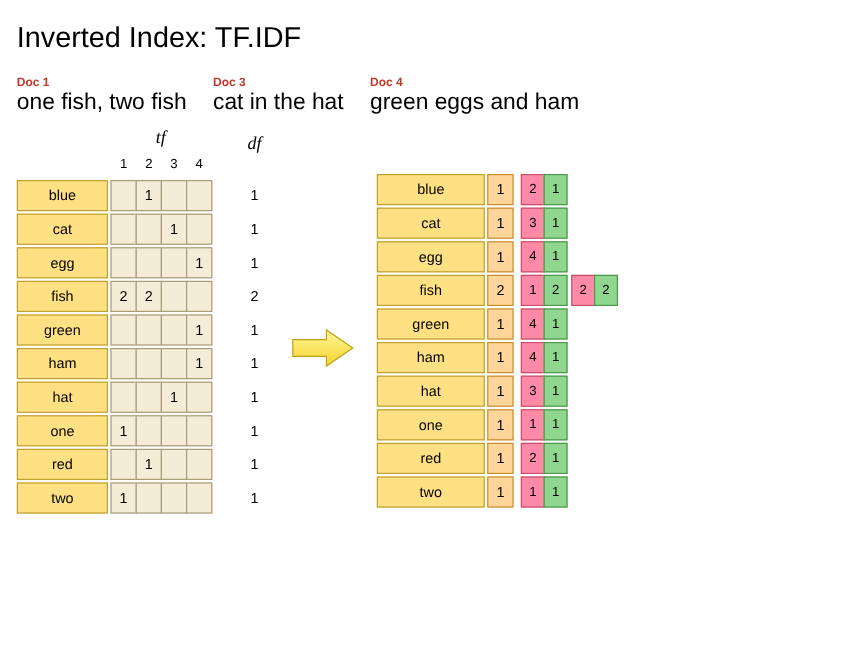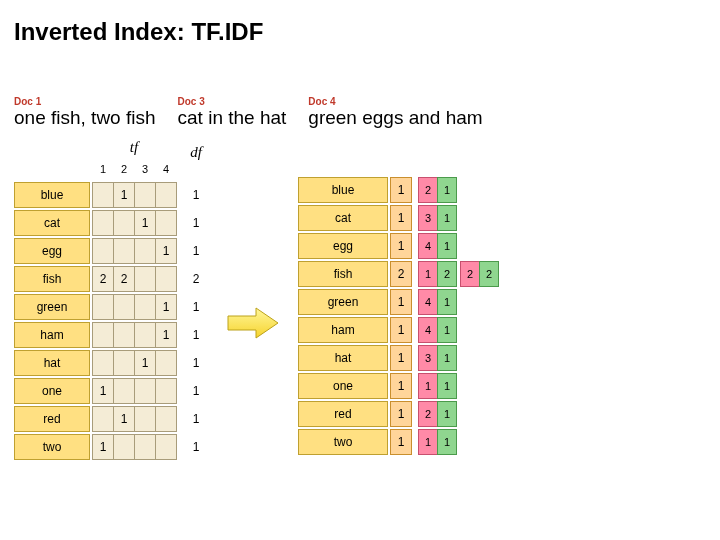--- a/index.html
+++ b/index.html
@@ -1,30 +1,30 @@
 <!DOCTYPE html>
 <html><head>
 <meta charset="utf-8">
 <style>
   * { box-sizing: border-box; margin: 0; padding: 0; }
   body { font-family: Verdana, Geneva, sans-serif; background: #fff; width: 720px; height: 540px; padding: 18px 14px; }
-  h1 { font-size: 24px; font-weight: 700; margin-bottom: 18px; }
+  h1 { font-size: 24px; font-weight: 400; margin-bottom: 18px; }
   .docs { display: flex; gap: 0; margin-bottom: 10px; font-size: 11px; }
   .doc { margin-right: 22px; }
-  .doc-label { color: #c0392b; font-weight: 700; font-size: 10px; margin-top: 32px; }
+  .doc-label { color: #c0392b; font-weight: 700; font-size: 10px; }
   .doc-text { font-size: 19px; }
   .content { display: flex; align-items: flex-start; gap: 18px; margin-top: 6px; }
   .left-table { }
   .tf-label { font-style: italic; font-family: Georgia, serif; font-size: 15px; text-align: center; }
   .tf-header-row, .tf-row { display: flex; align-items: stretch; }
   .term-cell { width: 76px; height: 26px; background: #ffe082; border: 1px solid #bfa030; display: flex; align-items: center; justify-content: center; font-size: 12px; margin-right: 2px; }
   .term-cell.header { background: transparent; border: none; }
   .tf-cell { width: 22px; height: 26px; background: #f4ecd6; border: 1px solid #a89c7a; display: flex; align-items: center; justify-content: center; font-size: 12px; margin-right: -1px; }
   .tf-cell.header { background: transparent; border: none; font-size: 11px; }
-  .df-cell { width: 24px; height: 26px; display: flex; align-items: center; justify-content: center; font-size: 12px; margin-left: 8px; }
+  .df-cell { width: 24px; height: 26px; display: flex; align-items: center; justify-content: center; font-size: 12px; margin-left: 24px; }
   .df-cell.header { font-style: italic; font-family: Georgia, serif; font-size: 15px; }
   .left-table .tf-row + .tf-row { margin-top: 2px; }
   .arrow { align-self: center; margin-top: 50px; }
   .right-table { margin-top: 38px; }
   .r-row { display: flex; align-items: stretch; margin-bottom: 2px; }
   .r-term { width: 90px; height: 26px; background: #ffe082; border: 1px solid #bfa030; display: flex; align-items: center; justify-content: center; font-size: 12px; margin-right: 2px; }
   .r-df { width: 22px; height: 26px; background: #ffd59a; border: 1px solid #c98f2e; display: flex; align-items: center; justify-content: center; font-size: 12px; margin-right: 6px; }
   .r-post { width: 20px; height: 26px; display: flex; align-items: center; justify-content: center; font-size: 11px; margin-right: -1px; border: 1px solid #888; }
   .r-post.doc { background: #ff8aa7; border-color: #c7506e; }
   .r-post.cnt { background: #8fd68f; border-color: #4b9a4b; }

